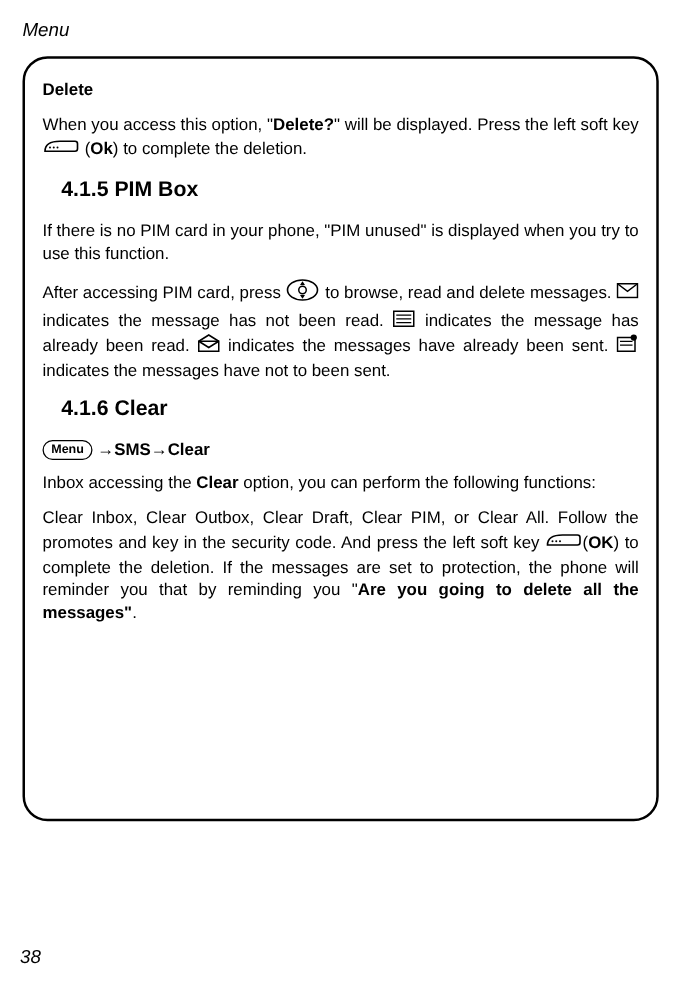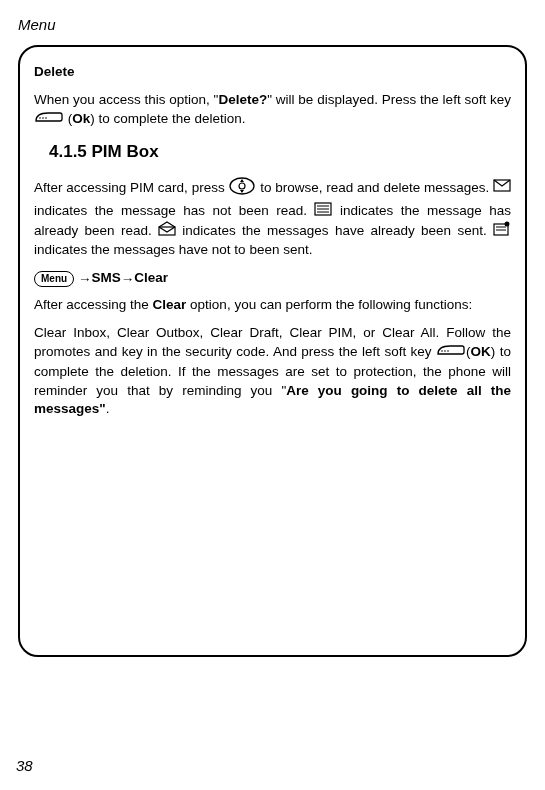--- a/index.html
+++ b/index.html
@@ -89,20 +89,21 @@
           <circle cx="9" cy="9" r="0.8" fill="#000"></circle>
           <circle cx="12" cy="9" r="0.8" fill="#000"></circle>
         </svg>
       </span>
       <span> (</span><b>Ok</b><span>) to complete the deletion.</span>
     </p>
 
     <div class="heading">4.1.5 PIM Box</div>
 
 
+    <p>If there is no PIM card in your phone, "PIM unused" is displayed when you try to use this function.</p>
 
     <p>
       <span>After accessing PIM card, press </span>
       <span class="icon-nav">
         <svg width="28" height="20" viewBox="0 0 28 20">
           <ellipse cx="14" cy="10" rx="12" ry="8" fill="none" stroke="#000" stroke-width="1.3"></ellipse>
           <circle cx="14" cy="10" r="3" fill="none" stroke="#000" stroke-width="1.2"></circle>
           <path d="M14 3 L12 6 L16 6 Z" fill="#000"></path>
           <path d="M14 17 L12 14 L16 14 Z" fill="#000"></path>
         </svg>
@@ -136,30 +137,31 @@
         <svg width="18" height="15" viewBox="0 0 18 15">
           <rect x="1" y="3" width="14" height="11" fill="none" stroke="#000" stroke-width="1.2"></rect>
           <line x1="3" y1="6" x2="13" y2="6" stroke="#000" stroke-width="1"></line>
           <line x1="3" y1="9" x2="13" y2="9" stroke="#000" stroke-width="1"></line>
           <circle cx="14" cy="3" r="2.5" fill="#000"></circle>
         </svg>
       </span>
       <span> indicates the messages have not to been sent.</span>
     </p>
 
+    <div class="heading">4.1.6 Clear</div>
 
     <div class="breadcrumb">
       <span class="menu-key">Menu</span>
       <span class="nowrap">
       <span>→</span><span>SMS</span><span>→</span><span>Clear</span>
       </span>
     </div>
 
     <p>
-      <span>After accessing the </span><b>Clear</b><span> option, you can perform the following functions:</span>
+      <span>Inbox accessing the </span><b>Clear</b><span> option, you can perform the following functions:</span>
     </p>
 
     <p>
       <span>Clear Inbox, Clear Outbox, Clear Draft, Clear PIM, or Clear All. Follow the promotes and key in the security code. And press the left soft key </span>
       <span class="icon-softkey">
         <svg width="30" height="16" viewBox="0 0 30 16">
           <path d="M2 12 Q2 4 14 4 L26 4 Q28 4 28 6 L28 10 Q28 12 26 12 L2 12 Z" fill="none" stroke="#000" stroke-width="1.3"></path>
           <circle cx="6" cy="9" r="0.8" fill="#000"></circle>
           <circle cx="9" cy="9" r="0.8" fill="#000"></circle>
           <circle cx="12" cy="9" r="0.8" fill="#000"></circle>

